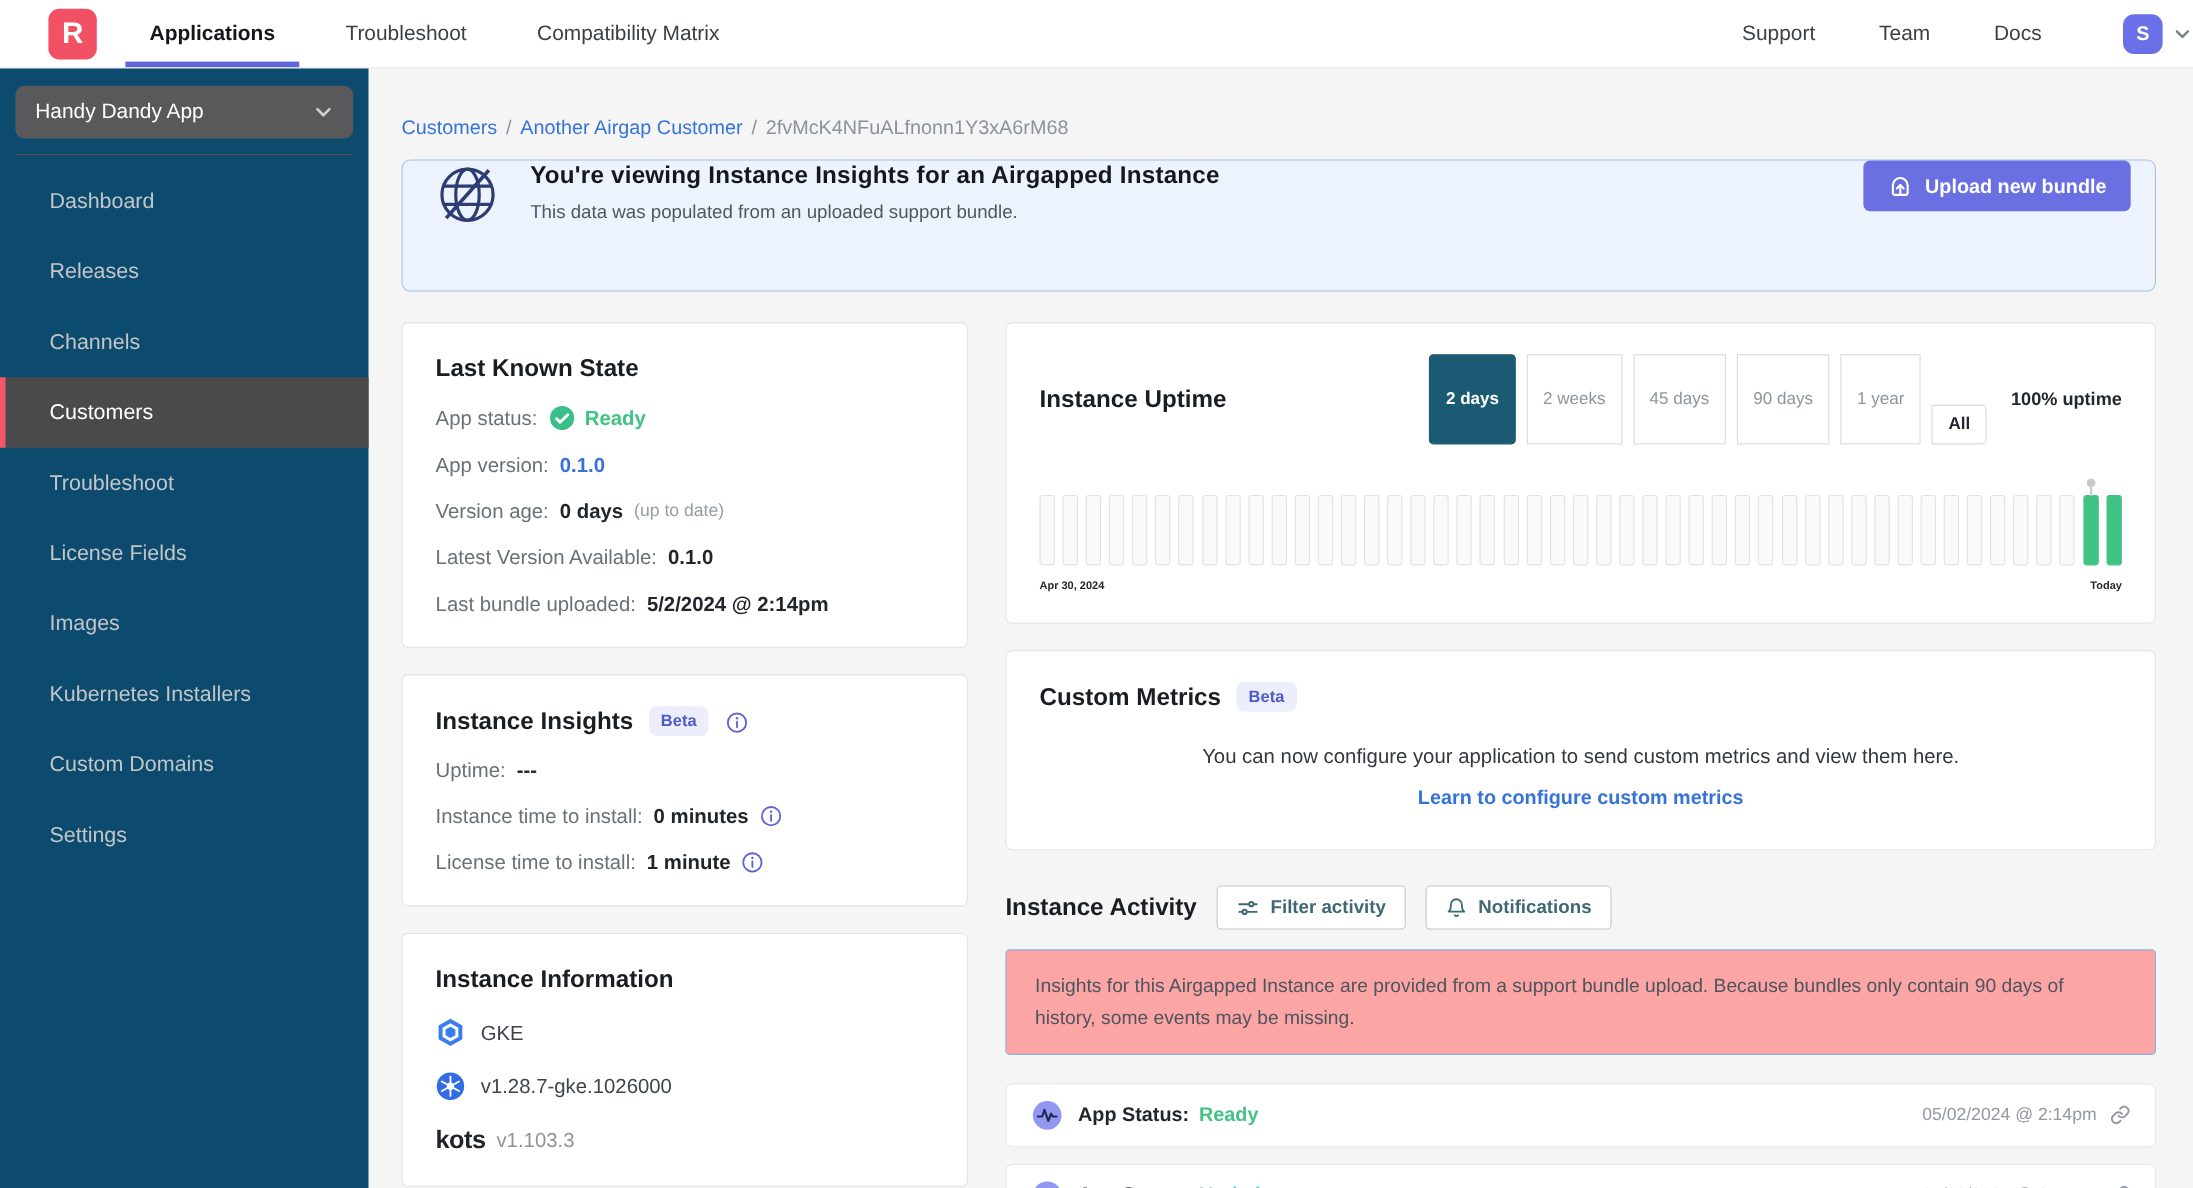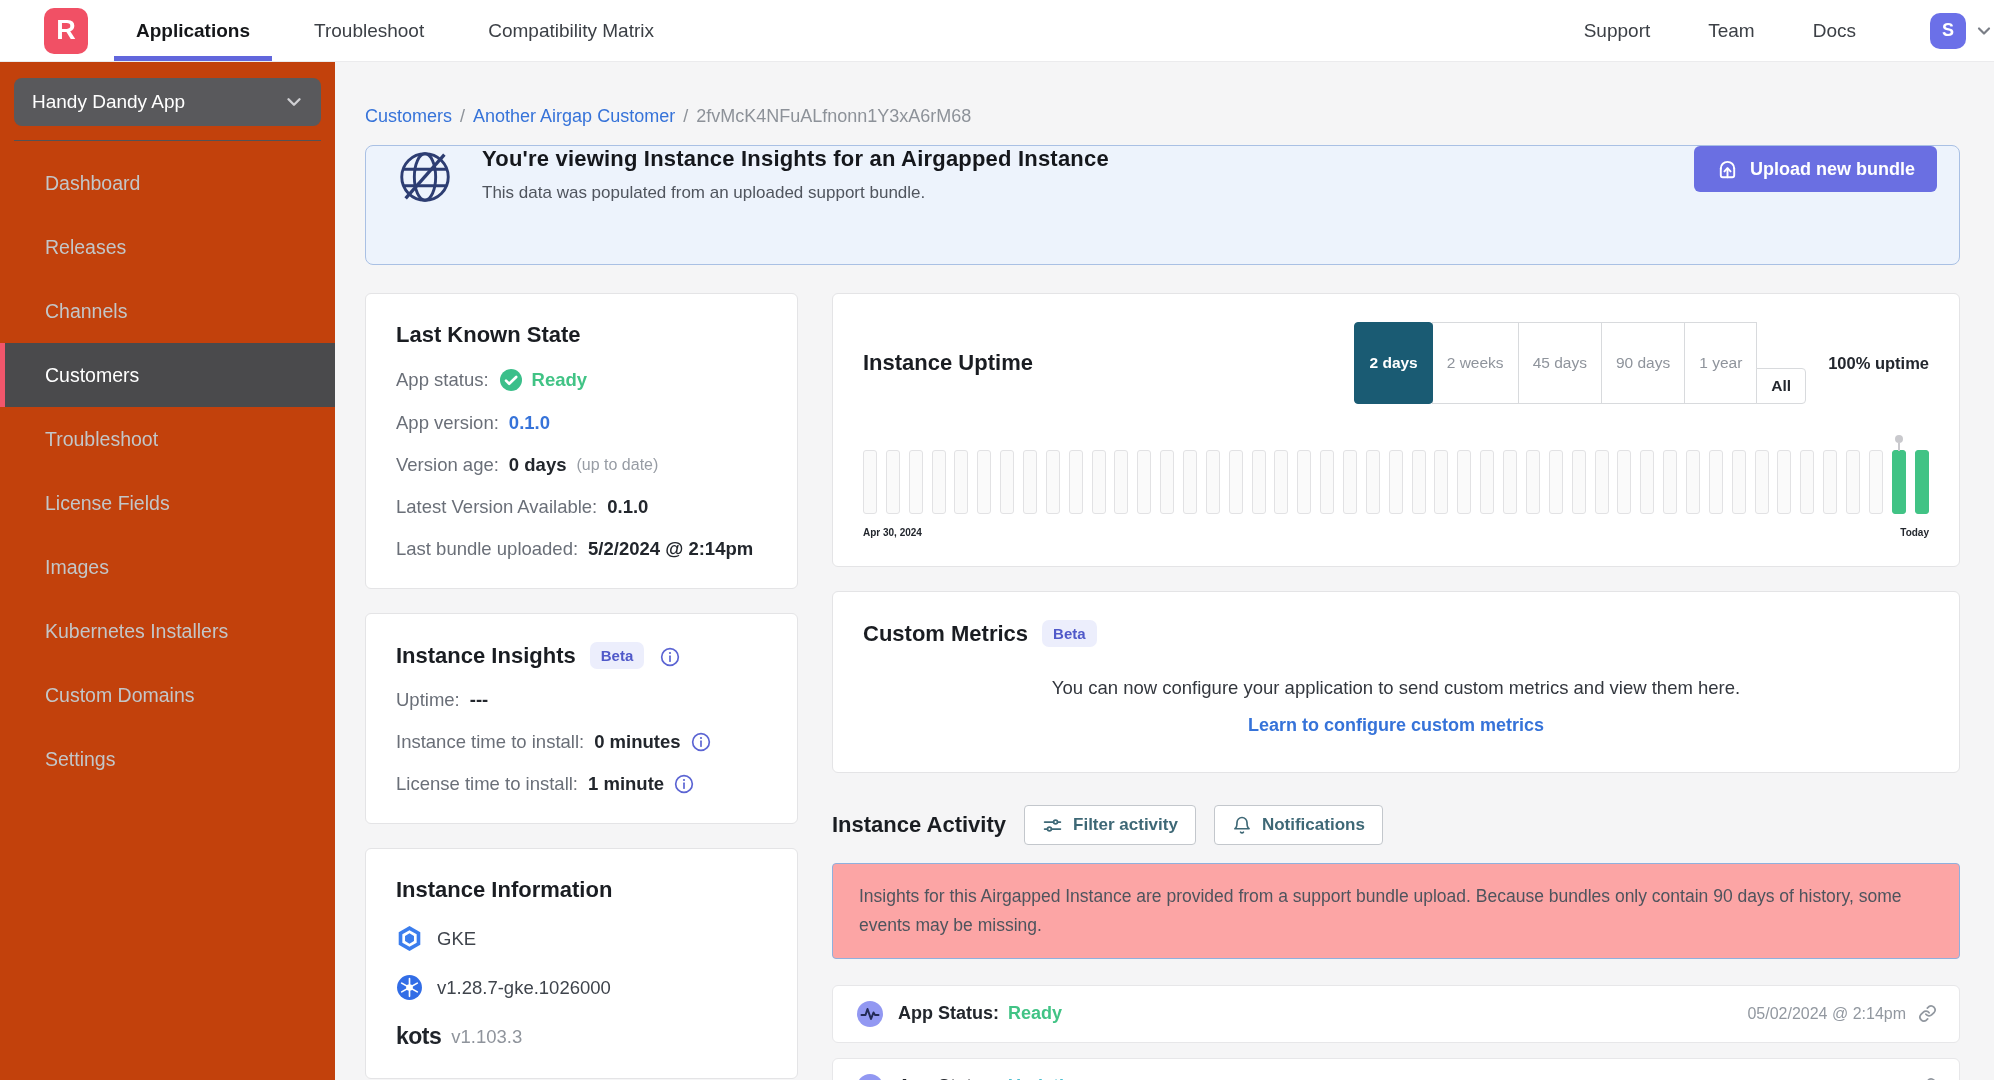--- a/index.html
+++ b/index.html
@@ -13,42 +13,42 @@
   .nav-left { display:flex; height:100%; margin-left:48px; }
   .nav-item { position:relative; display:flex; align-items:center; height:100%; margin-right:64px; font-size:19px; color:#3c4046; cursor:pointer; white-space:nowrap; }
   .nav-item.active { font-weight:bold; color:#141619; }
   .nav-item.active::after { content:""; position:absolute; left:-22px; right:-22px; bottom:0; height:5px; background:#6166dc; }
   .nav-right { margin-left:auto; display:flex; align-items:center; height:100%; margin-right:28px; }
   .nav-right .nav-item { margin-right:0; margin-left:58px; }
   .avatar { width:36px; height:36px; margin-left:46px; background:#6b70e8; border-radius:10px; display:flex; align-items:center; justify-content:center; color:#fff; font-size:18px; font-weight:bold; cursor:pointer; }
   .avatar-chev { margin-left:8px; color:#7a7e86; display:flex; cursor:pointer; }
 
   
-  .sidebar { position:absolute; top:62px; left:0; bottom:0; width:335px; background:#c2410c; z-index:10; }
+  .sidebar { position:absolute; top:62px; left:0; bottom:0; width:335px; background:#0c4a6e; z-index:10; }
   .app-selector { margin:16px 14px 14px 14px; height:48px; background:#59595c; border-radius:8px; display:flex; align-items:center; padding:0 16px 0 18px; color:#fff; font-size:19px; cursor:pointer; }
   .app-selector .chev { margin-left:auto; color:#cfcfd2; display:flex; }
   .side-divider { height:1px; background:#525255; margin:0 14px 10px 14px; }
   .side-item { height:64px; display:flex; align-items:center; padding-left:45px; font-size:19.5px; color:#c3c6c8; cursor:pointer; }
   .side-item.active { background:#4a4a4c; color:#fff; border-left:5px solid #f1566b; padding-left:40px; }
 
   
   .main { position:absolute; top:62px; left:335px; right:0; bottom:0; padding:0 34px 0 30px; }
   .breadcrumb { margin-top:44px; font-size:18px; }
   .crumb-link { color:#3673d9; cursor:pointer; text-decoration:none; }
   .crumb-sep { color:#8d9299; margin:0 8px; }
   .crumb-current { color:#8d9299; }
 
   .banner { margin-top:18px; height:120px; background:#edf3fc; border:1px solid #a9c0e4; border-radius:8px; display:flex; align-items:flex-start; padding:0 22px 0 28px; }
   .banner-icon { width:62px; height:62px; margin-right:26px; flex:none; }
   .banner-title { font-size:22px; font-weight:bold; color:#15171c; letter-spacing:0.2px; }
   .banner-sub { font-size:17px; color:#50555e; margin-top:11px; }
   .upload-btn { margin-left:auto; height:46px; background:#6a6fe2; border:none; border-radius:6px; color:#fff; font-family:inherit; font-size:18px; font-weight:bold; display:flex; align-items:center; gap:11px; padding:0 22px; cursor:pointer; }
 
   .columns { display:flex; gap:34px; margin-top:28px; align-items:flex-start; }
-  .col-left { width:433px; flex:none; }
+  .col-left { width:515px; flex:none; }
   .col-right { flex:1; min-width:0; }
 
   .card { background:#fff; border:1px solid #e4e4e6; border-radius:6px; }
   .pad-card { padding:28px 30px; }
   .card + .card { margin-top:24px; }
   .card-title { font-size:22px; font-weight:bold; color:#1a1d22; }
   .title-row { display:flex; align-items:center; gap:14px; }
   .beta-badge { background:#eceefc; color:#5059c9; font-size:15px; font-weight:bold; padding:5px 11px; border-radius:7px; }
 
   .kv-row { display:flex; align-items:center; margin-top:20px; font-size:18.5px; }
@@ -60,21 +60,21 @@
   .icon-16 { width:24px; height:24px; margin-right:9px; display:flex; flex:none; }
   .icon-info { width:20px; height:20px; margin-left:10px; display:flex; flex:none; color:#5b64d3; cursor:pointer; }
 
   .info-row { display:flex; align-items:center; margin-top:22px; font-size:18.5px; color:#3f444c; }
   .info-row .env-icon { width:27px; height:27px; margin-right:14px; display:flex; flex:none; }
   .kots-word { font-weight:bold; font-size:23px; color:#20242a; letter-spacing:-0.5px; margin-right:10px; }
   .kots-ver { color:#8f949c; }
 
   
   .uptime-head { display:flex; align-items:center; }
-  .seg-group { display:flex; margin-left:auto; }
+  .seg-group { display:flex; margin-left:auto;gap:11px; }
   .seg-btn { font-family:inherit; font-size:15.5px; color:#8f949c; background:#fff; border:1px solid #d8dadd; padding:8px 14px; margin-left:-1px; cursor:pointer; white-space:nowrap; }
   .seg-btn:first-child { border-radius:4px 0 0 4px; margin-left:0; }
   .seg-btn:last-child { border-radius:0 4px 4px 0;margin-top:46px; }
   .seg-btn.active { background:#1a5b73; border-color:#1a5b73; color:#fff; font-weight:bold; position:relative; z-index:2; border-radius:4px; }
   .seg-btn.emph { color:#23272e; font-weight:600; }
   .uptime-pct { margin-left:22px; font-size:16.5px; font-weight:600; color:#23272e; white-space:nowrap; }
   .bars { display:flex; justify-content:space-between; margin-top:46px; height:64px; }
   .bar { width:14px; height:64px; background:#fafafa; border:1px solid #e2e2e4; border-radius:3px; position:relative; }
   .bar.green { background:#41c385; border-color:#41c385; }
   .bar.marker::before { content:""; position:absolute; top:-16px; left:50%; transform:translateX(-50%); width:8px; height:8px; border-radius:50%; background:#c9c9cd; }

